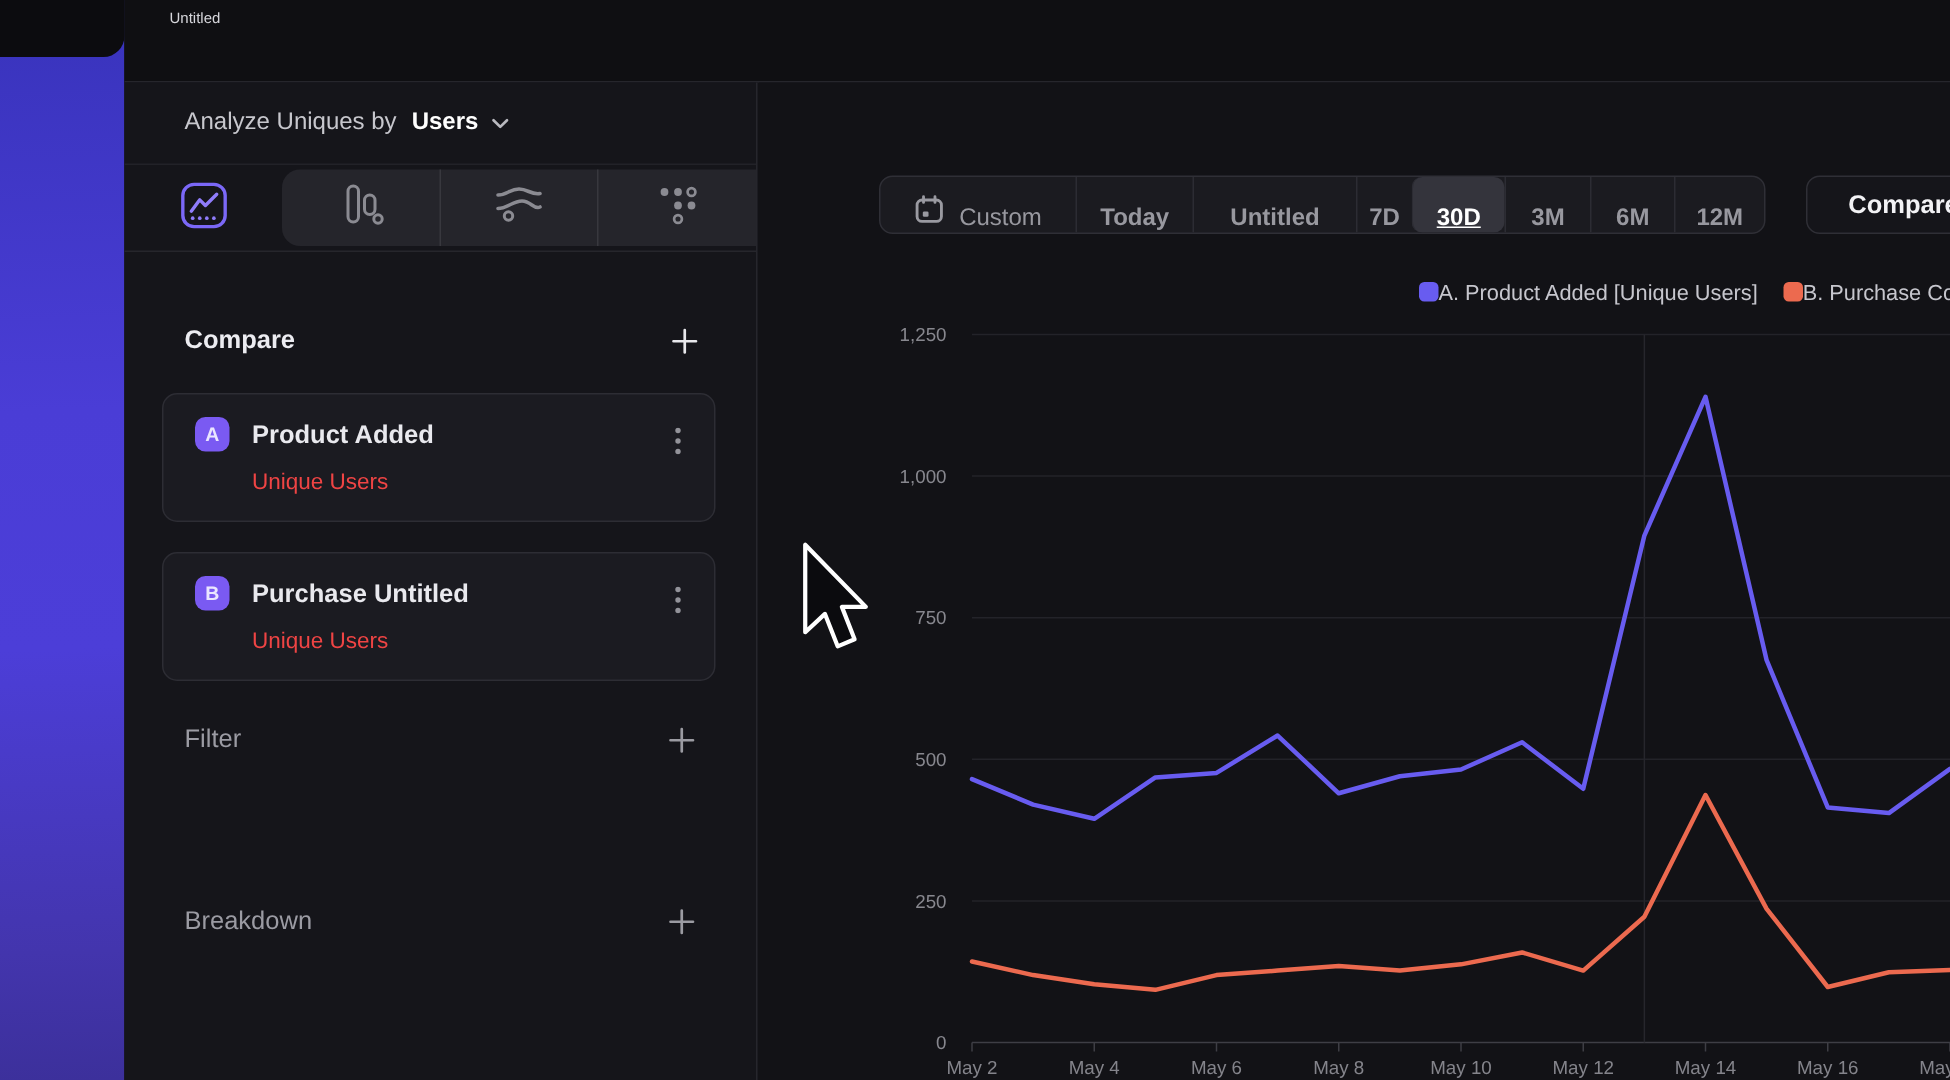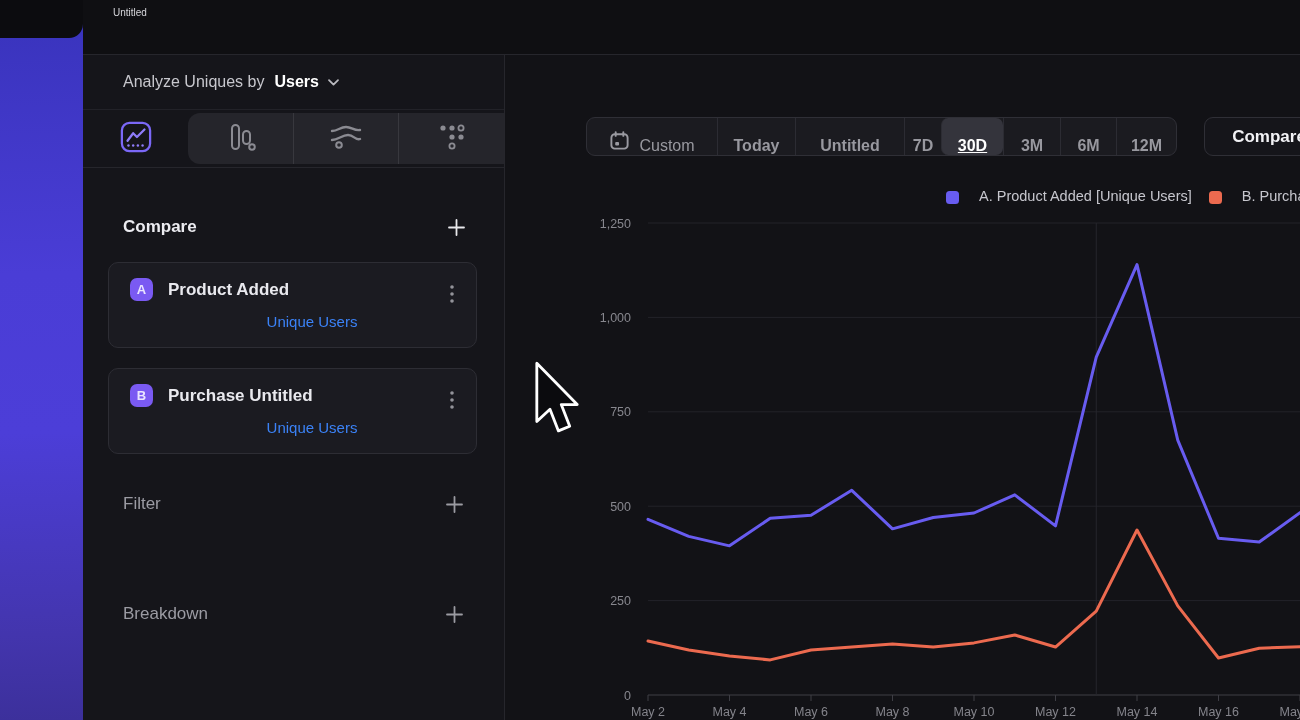--- a/index.html
+++ b/index.html
@@ -46,21 +46,21 @@
 
   .cards { position:absolute; left:25px; right:27px; top:207px; }
   .metric-card { position:relative; height:86px; background:#1b1b21;
     border:1px solid #2d2d34; border-radius:10px; padding:15px 20px 0 21px; }
   .metric-card + .metric-card { margin-top:20px; }
   .card-head { display:flex; align-items:center; }
   .badge { width:23px; height:23px; border-radius:7px; background:#7a5af2;
     color:#eae5ff; font-size:13px; font-weight:700; display:flex;
     align-items:center; justify-content:center; }
   .card-title { margin-left:15px; font-size:17px; font-weight:600; color:#e9e9ee; }
-  .card-sub { margin-left:38px; margin-top:12px; font-size:15px; color:#3b82f6;text-align:center; }
+  .card-sub { margin-left:38px; margin-top:12px; font-size:15px; color:#ef4444; }
   .kebab { position:absolute; right:22px; top:22px; }
 
   
   .main { position:absolute; left:423px; top:55px; width:795px; height:665px; background:#121216; }
 
   .range-bar { position:absolute; left:80px; top:62px; height:39px; display:flex;
     background:#1b1b20; border:1px solid #2f2f36; border-radius:9px; overflow:hidden; }
   .range { display:flex; align-items:flex-end; justify-content:center;
     font-size:16px; color:#98989f; white-space:nowrap; }
   .range + .range { border-left:1px solid #2c2c33;font-weight:bold; }
@@ -73,21 +73,21 @@
   .range:nth-child(7){ width:56px; }
   .range:nth-child(8){ width:60px; }
   .range.selected { background:#34343c; color:#ffffff; font-weight:700; border-radius:7px;text-decoration:underline; }
   .compare-btn { position:absolute; left:698px; top:62px; width:130px; height:39px;
     background:#15151a; border:1px solid #2f2f36; border-radius:9px;
     color:#f2f2f5; font-size:17px; font-weight:700; display:flex;
     align-items:center; justify-content:center; }
 
   .legend { position:absolute; left:440px; top:133px; display:flex; gap:17px;
     white-space:nowrap; }
-  .legend-item { display:flex; align-items:flex-end; gap:20px; }
+  .legend-item { display:flex; align-items:flex-start; gap:0; }
   .legend-swatch { width:13px; height:13px; border-radius:3.5px; flex:0 0 auto; }
   .legend-label { font-size:14.5px; color:#c6c6cd; }
 
   #chart-svg { position:absolute; left:0; top:0; overflow:visible; }
   #chart-svg text { font-family:"Liberation Sans", sans-serif; }
 
   .cursor { position:absolute; left:28px; top:306px; z-index:50; }
 </style>
 </head>
 <body>
@@ -195,21 +195,21 @@
                   <circle cx="2" cy="2" r="1.8" fill="#93939a"></circle>
                   <circle cx="2" cy="9" r="1.8" fill="#93939a"></circle>
                   <circle cx="2" cy="16" r="1.8" fill="#93939a"></circle>
                 </svg>
             </span>
           </div>
           <div class="card-sub">Unique Users</div>
         </div>
       </div>
 
-      <div class="section-row" style="top:435px;">
+      <div class="section-row" style="top:424px;">
         <span class="section-title dim">Filter</span>
         <span class="plus-btn">
           <svg width="19" height="19" viewBox="0 0 19 19">
               <path d="M9.5 2 V17 M2 9.5 H17" stroke="#9b9ba2" stroke-width="1.8" stroke-linecap="round"></path>
             </svg>
         </span>
       </div>
 
       <div class="section-row" style="top:545px;">
         <span class="section-title dim">Breakdown</span>

